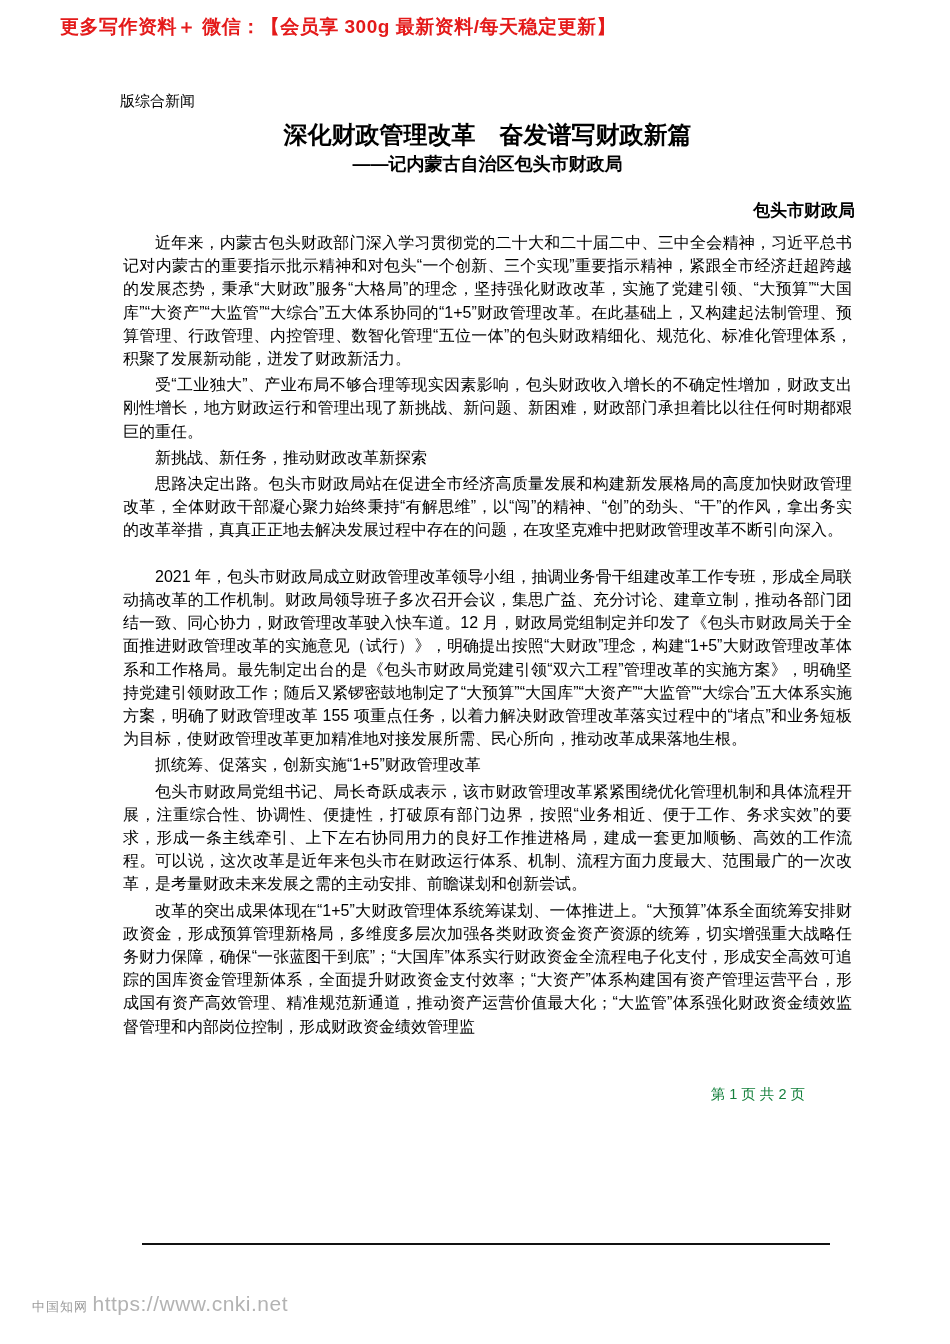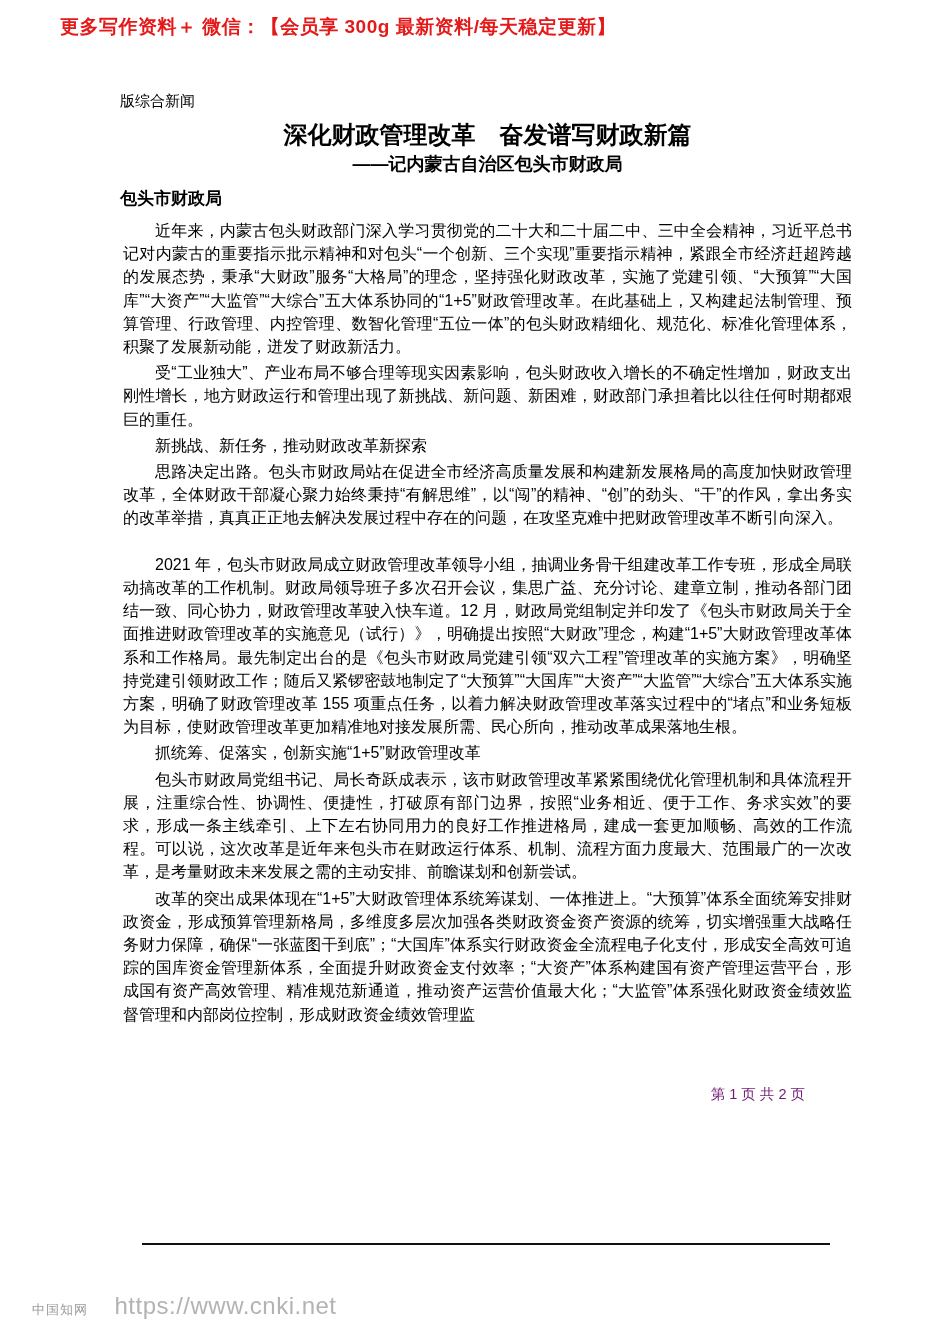--- a/index.html
+++ b/index.html
@@ -41,46 +41,46 @@
     text-align: center;
   }
   .article-subtitle {
     margin-top: 2px;
     font-size: 18px;
     line-height: 24px;
     font-weight: 700;
     text-align: center;
   }
   .article-author {
-    margin-top: 12px;
+    margin-top: 24px;
     font-size: 17px;
     line-height: 22px;
     font-weight: 600;
-    text-align: left;
+    text-align: right;
   }
   .article-body {
     margin-top: 9px;
     font-size: 16px;
     line-height: 23.2px;
     text-align: justify;
   }
   .article-body p {
     margin: 3px;
     padding: 0;
     text-indent: 2em;
   }
   .article-body p.spaced {
     margin-top: 23.2px;
   }
   .page-indicator {
     position: absolute;
     top: 1085px;
     right: 145px;
     font-size: 14.5px;
-    color: #701a75;
+    color: #15803d;
   }
   .bottom-divider {
     position: absolute;
     top: 1243px;
     left: 142px;
     width: 688px;
     height: 0;
     border-top: 2px solid #111111;
   }
   .watermark {
@@ -88,23 +88,22 @@
     top: 1292px;
     left: 32px;
     white-space: nowrap;
   }
   .watermark .site-name {
     font-size: 13px;
     color: #9a9a9a;
     letter-spacing: 1px;
   }
   .watermark .site-url {
-    font-size: 24px;
+    font-size: 21px;
     color: #b3b3b3;
-    margin-left: 22px;
     letter-spacing: 0.5px;
     text-decoration: none;
   }
 </style>
 </head>
 <body>
 
 <div class="promo-banner">更多写作资料＋ 微信：【会员享 300g 最新资料/每天稳定更新】</div>
 
 <div class="content">

